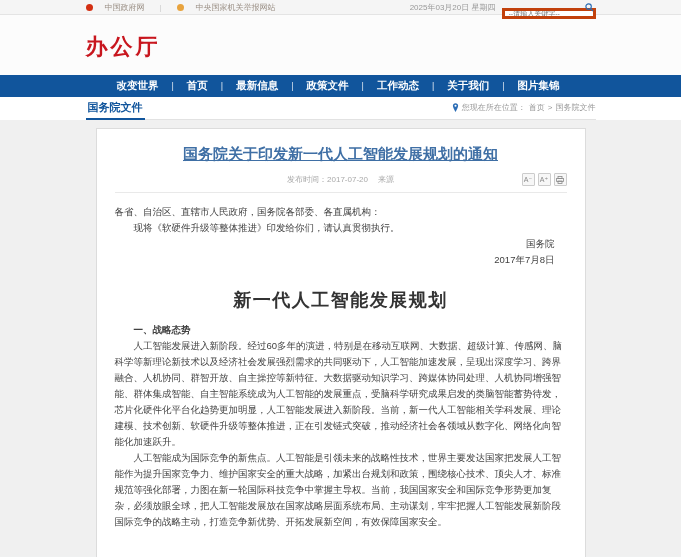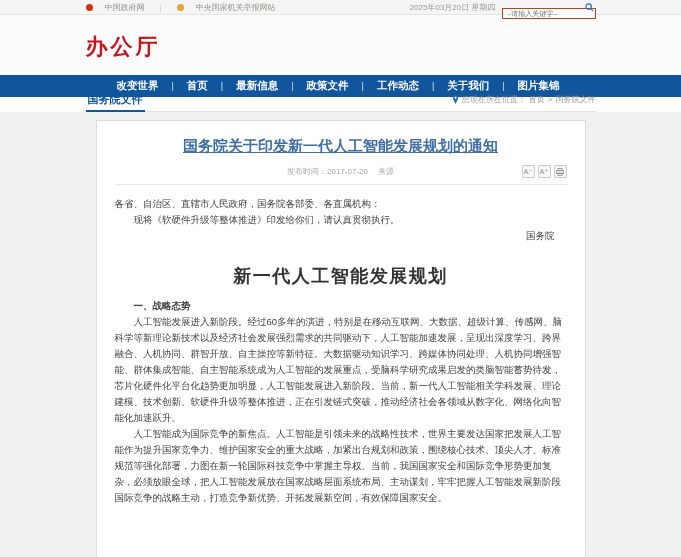--- a/index.html
+++ b/index.html
@@ -11,36 +11,36 @@
   .topbar { height:15px; background:#f5f5f5; border-bottom:1px solid #e4e4e4; }
   .topbar .container { height:100%; display:flex; align-items:center; justify-content:space-between; }
   .topbar-left { display:flex; align-items:center; gap:12px; font-size:8px; color:#9a8f85; }
   .emblem { width:7px; height:7px; border-radius:50%; display:inline-block; flex:0 0 auto; }
   .emblem.red { background:#d32f12; }
   .emblem.gold { background:#e8a33d; }
   .top-sep { color:#ccc; padding:0 3px; }
   .topbar-right { display:flex; align-items:center; gap:6px; }
   .top-date { font-size:8px; color:#999; }
   .searchbox { position:relative; width:94px; height:11px; }
-  .searchbox input { width:100%; height:11px; border:1px solid #c2410c; background:#fff;
+  .searchbox input { width:100%; height:11px; border:3px solid #c2410c; background:#fff;
     font-size:7px; color:#aaa; padding:0 14px 0 4px; outline:none; }
   .search-ic { position:absolute; right:2px; top:1px; width:9px; height:9px; cursor:pointer; }
 
   
   .header { height:60px; background:#fcfcfc; }
   .logo { padding-top:17px; font-size:22px; font-weight:bold; color:#c8161e; letter-spacing:3px; }
 
   
   .nav { height:22px; background:#11559c; }
   .nav .container { height:100%; display:flex; align-items:center; padding-left:18px; }
   .nav a { color:#fff; font-size:10.5px; font-weight:bold; text-decoration:none; padding:0 13px; white-space:nowrap; }
   .nav-sep { color:rgba(255,255,255,.85); font-size:9px; }
 
   
-  .section-row { height:15px; background:#fff; }
+  .section-row { height:23px; background:#fff; }
   .section-row .container { height:100%; display:flex; align-items:flex-end; justify-content:space-between;
     border-bottom:1px solid #e2e2e2; }
   .section-title { font-size:11px; font-weight:bold; color:#11559c; padding:0 2px 3px;
     border-bottom:2px solid #11559c; margin-bottom:-1px; }
   .breadcrumb { font-size:8px; color:#999; display:flex; align-items:center; gap:3px; padding-bottom:6px; }
   .breadcrumb a { color:#999; text-decoration:none; }
   .pin-ic { width:7px; height:9px; }
 
   
   .content { background:#f0f0f0; padding-top:8px; height:436px; }
@@ -148,20 +148,21 @@
         </span>
       </span>
     </div>
 
     <div class="divider"></div>
 
     <div class="doc-body">
       <div>各省、自治区、直辖市人民政府，国务院各部委、各直属机构：</div>
       <div class="indent">现将《软硬件升级等整体推进》印发给你们，请认真贯彻执行。</div>
       <div class="right-align">国务院</div>
+      <div class="right-align">2017年7月8日</div>
 
       <div class="doc-heading">新一代人工智能发展规划</div>
 
       <div>
           <div class="para-heading">一、战略态势</div>
           <div class="para">人工智能发展进入新阶段。经过60多年的演进，特别是在移动互联网、大数据、超级计算、传感网、脑科学等新理论新技术以及经济社会发展强烈需求的共同驱动下，人工智能加速发展，呈现出深度学习、跨界融合、人机协同、群智开放、自主操控等新特征。大数据驱动知识学习、跨媒体协同处理、人机协同增强智能、群体集成智能、自主智能系统成为人工智能的发展重点，受脑科学研究成果启发的类脑智能蓄势待发，芯片化硬件化平台化趋势更加明显，人工智能发展进入新阶段。当前，新一代人工智能相关学科发展、理论建模、技术创新、软硬件升级等整体推进，正在引发链式突破，推动经济社会各领域从数字化、网络化向智能化加速跃升。</div>
           <div class="para">人工智能成为国际竞争的新焦点。人工智能是引领未来的战略性技术，世界主要发达国家把发展人工智能作为提升国家竞争力、维护国家安全的重大战略，加紧出台规划和政策，围绕核心技术、顶尖人才、标准规范等强化部署，力图在新一轮国际科技竞争中掌握主导权。当前，我国国家安全和国际竞争形势更加复杂，必须放眼全球，把人工智能发展放在国家战略层面系统布局、主动谋划，牢牢把握人工智能发展新阶段国际竞争的战略主动，打造竞争新优势、开拓发展新空间，有效保障国家安全。</div>
         </div>
     </div>
 

